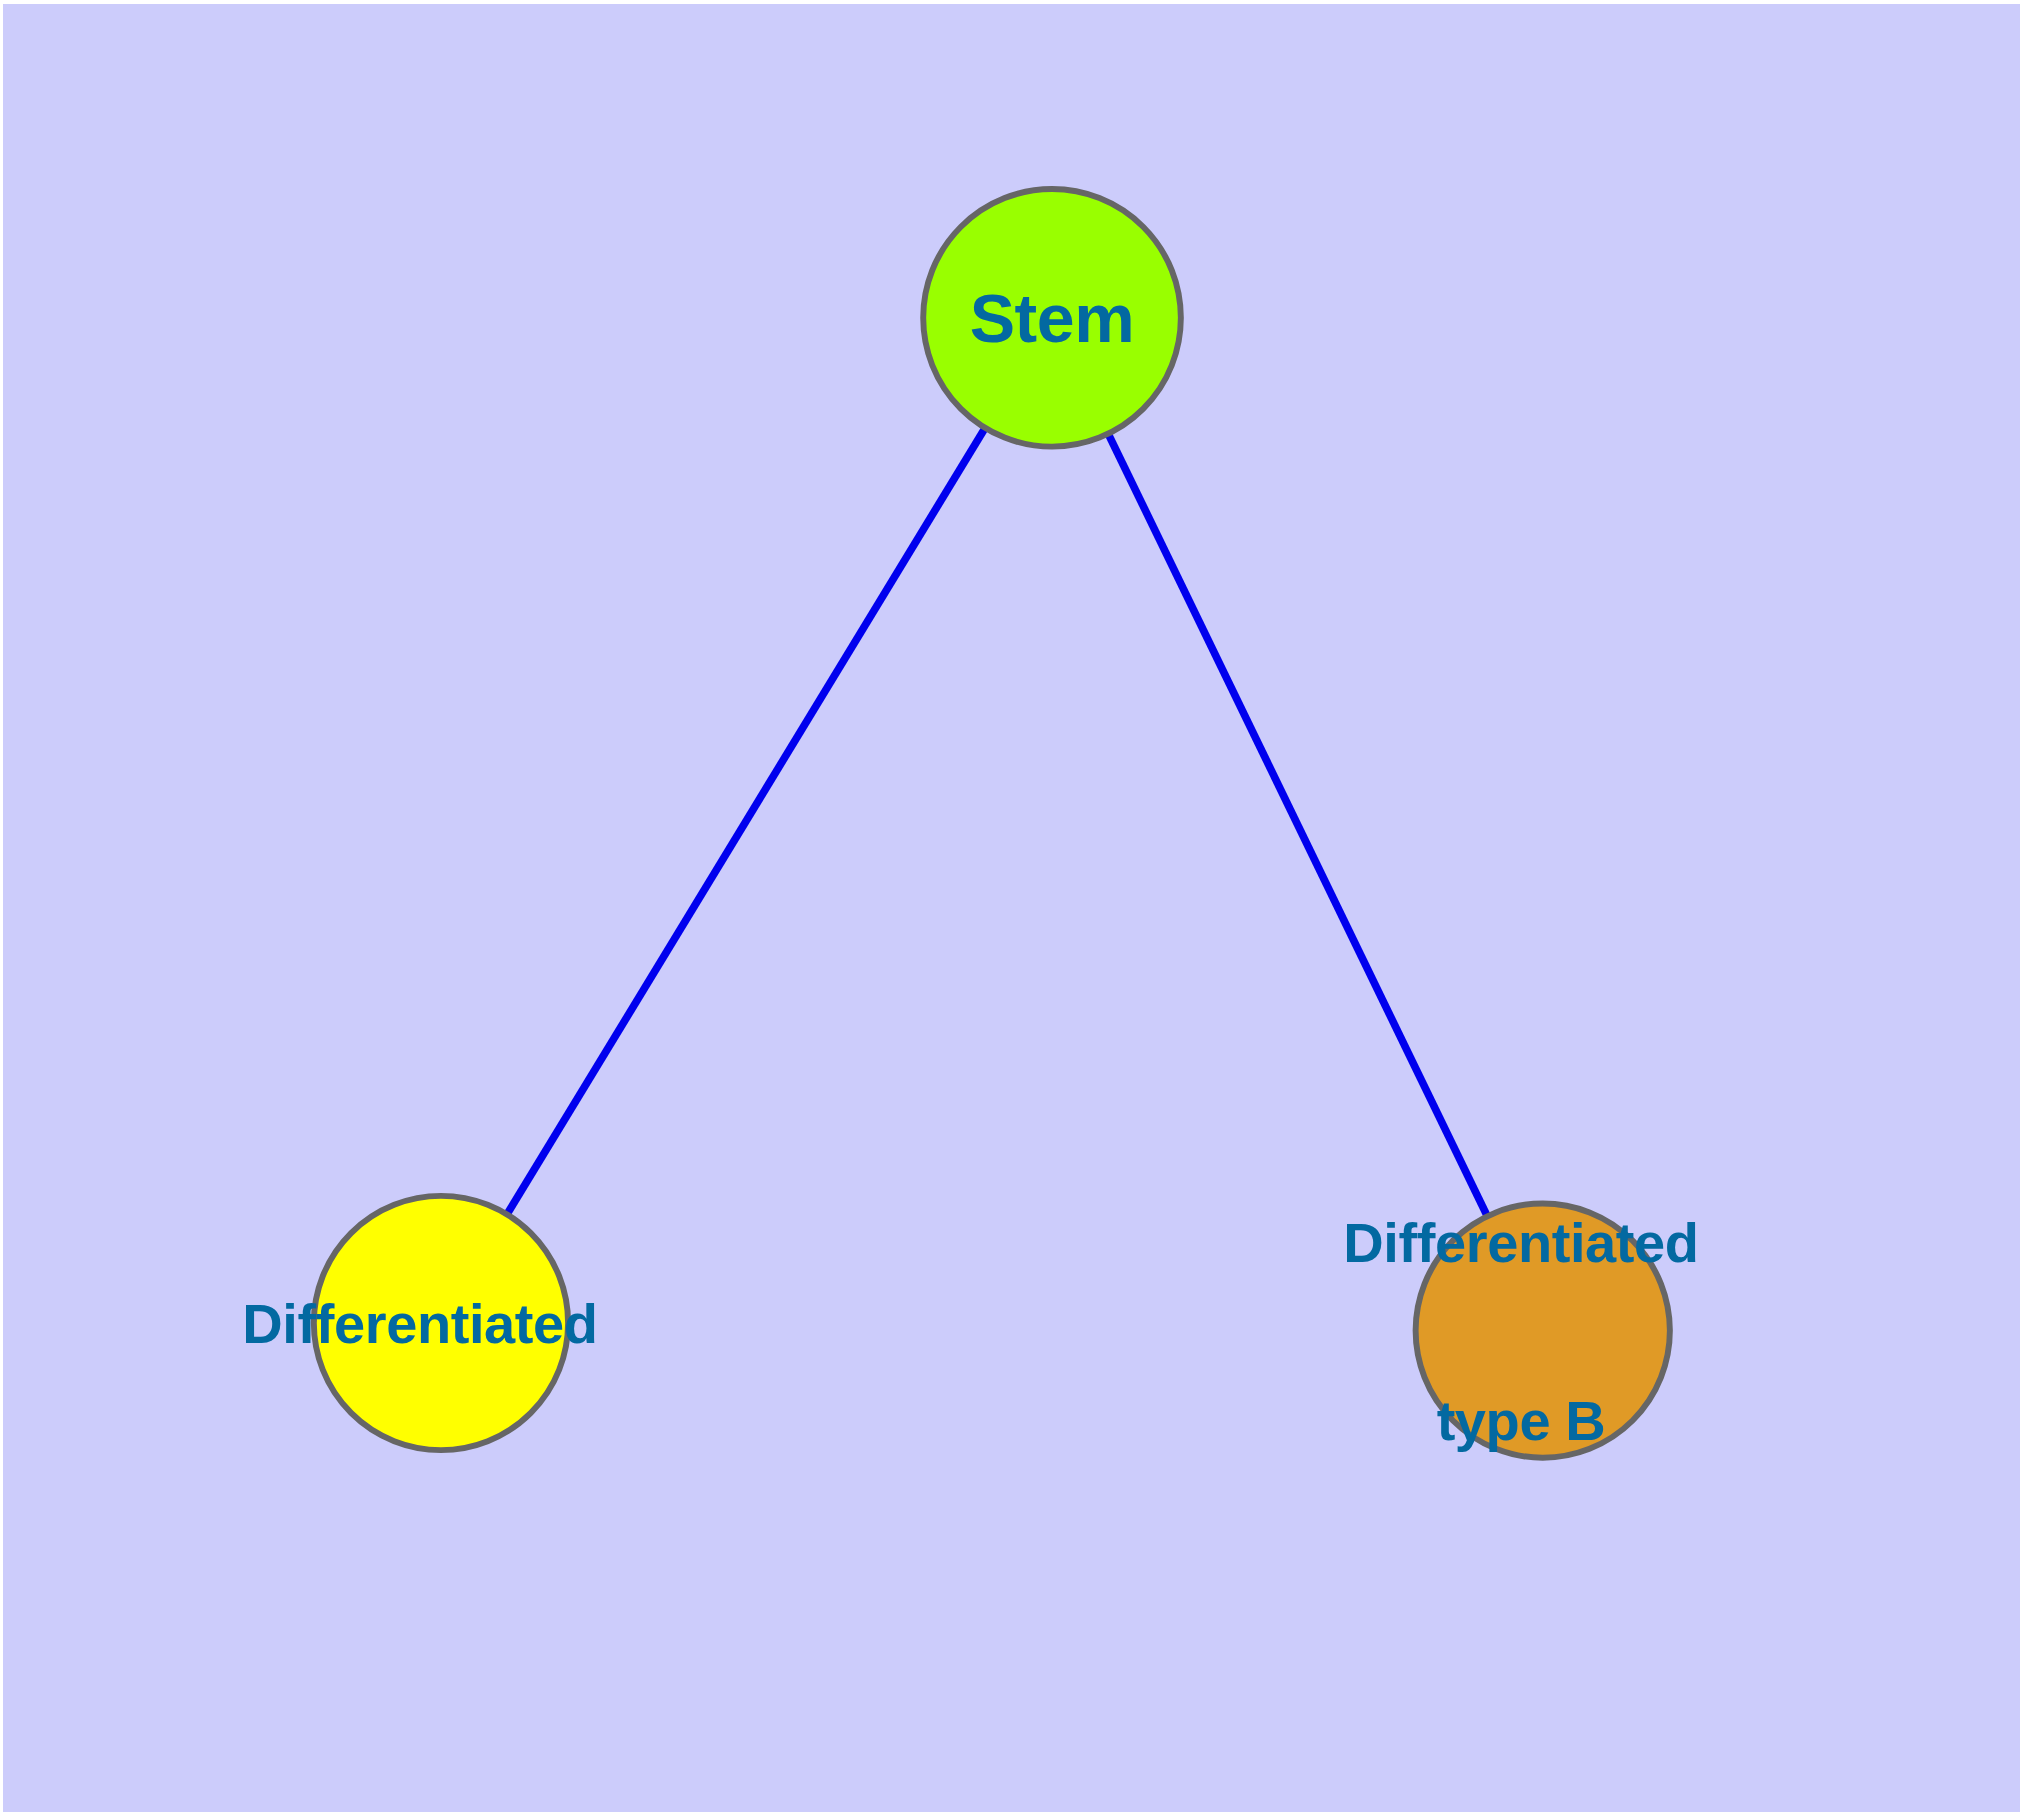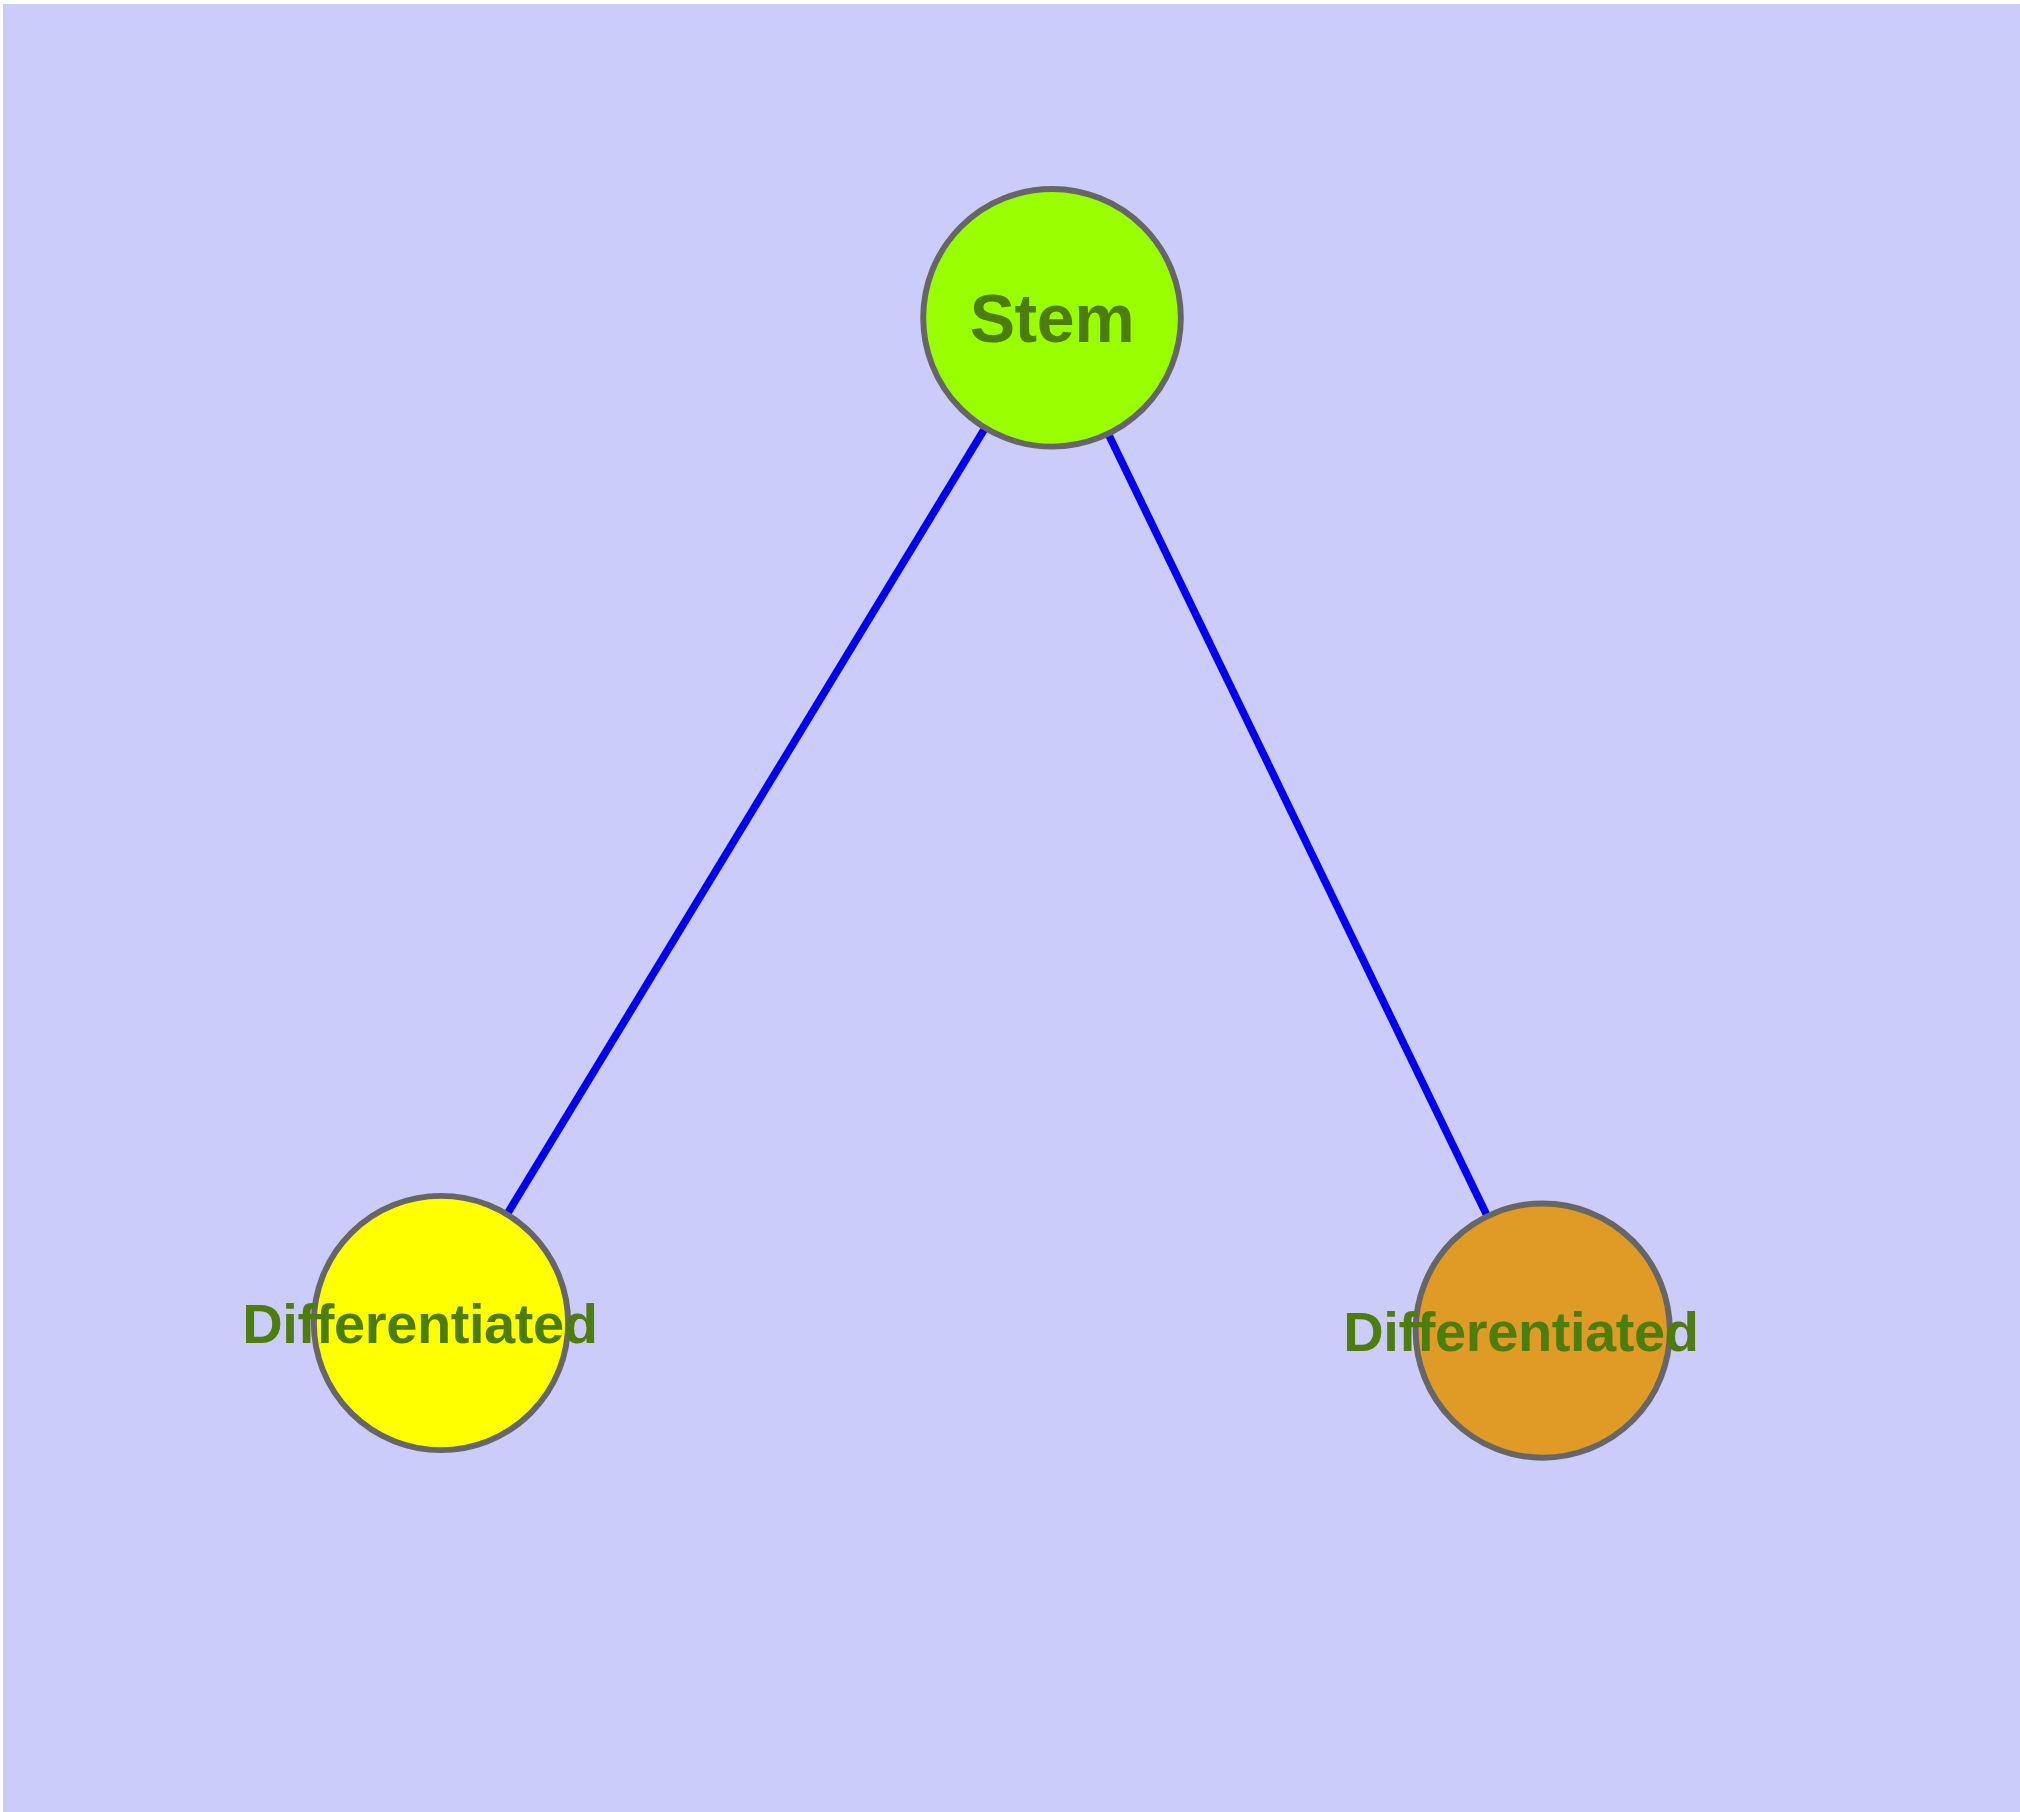--- a/index.html
+++ b/index.html
@@ -27,21 +27,21 @@
     position: absolute;
     left: 0;
     top: 0;
     width: 2021px;
     height: 1812px;
   }
   .node-label {
     position: absolute;
     text-align: center;
     font-weight: bold;
-    color: #4d7c0f;
+    color: #0369a1;
     line-height: 1.06;
     white-space: pre;
     pointer-events: none;
     transform: translate(-50%, -50%);
   }
   .node-label.big {
     font-size: 56px;
     letter-spacing: -0.4px;
   }
   .node-label.single {
@@ -71,16 +71,17 @@
   </svg>
 
   <div class="node-label single" style="left:1052px; top:318px;">Stem</div>
 
   <div class="node-label big" style="left:420px; top:1323px;">
     <div>Differentiated</div>
   </div>
 
   <div class="node-label big" style="left:1521px; top:1331px;">
     <div>Differentiated</div>
+    <div>type B</div>
   </div>
 
 </div>
 
 
 </body></html>

